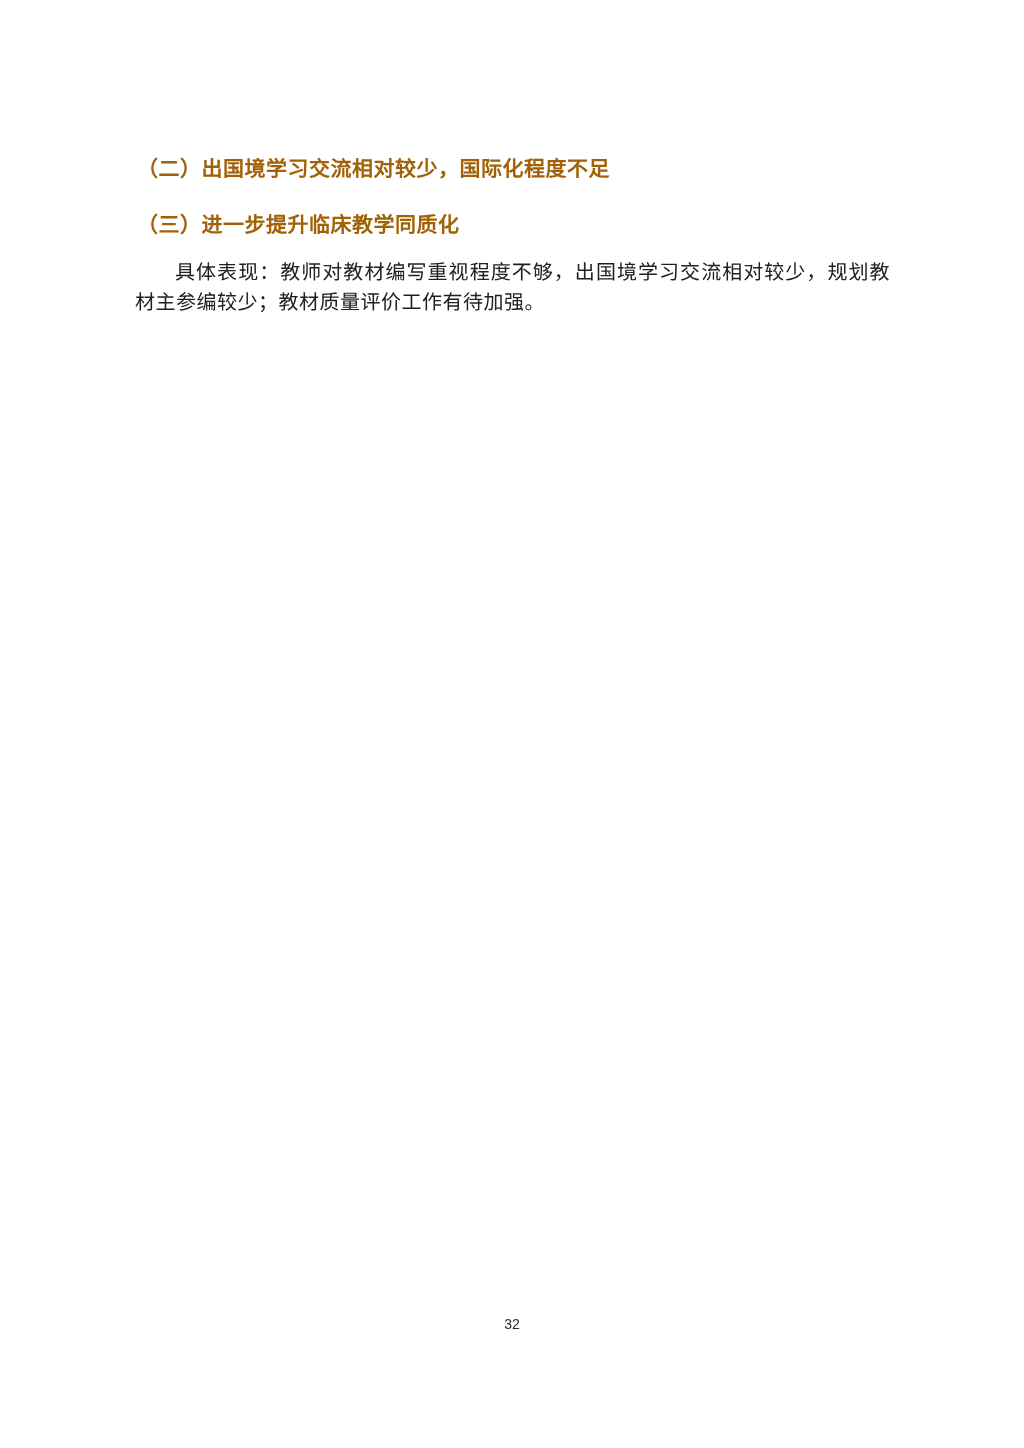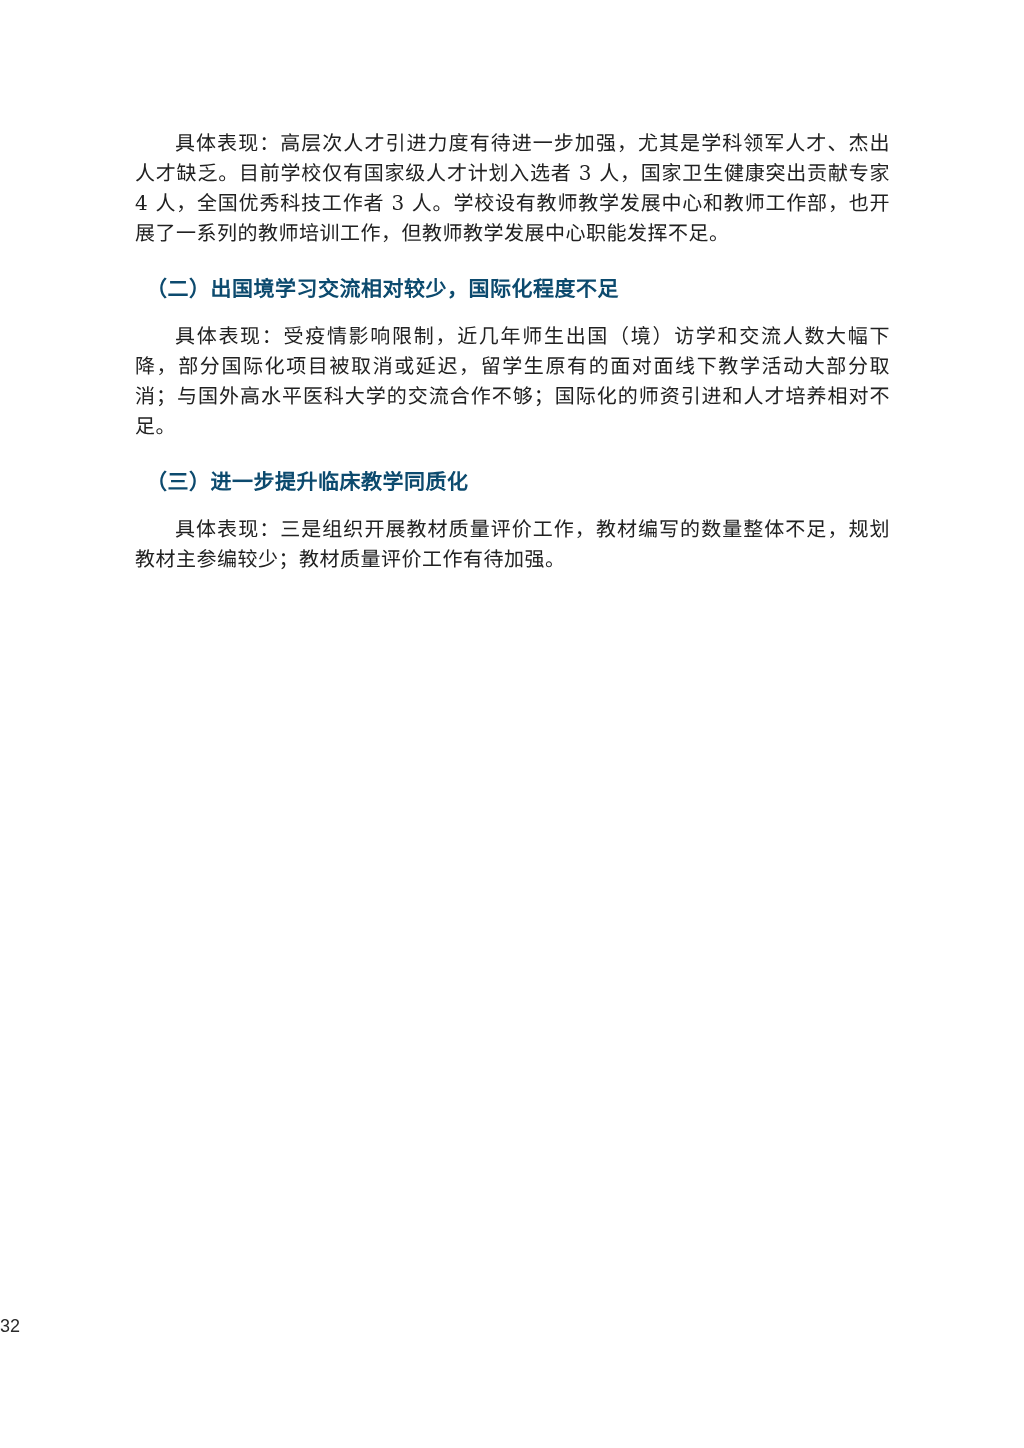--- a/index.html
+++ b/index.html
@@ -27,54 +27,53 @@
     font-size: 20px;
     line-height: 30px;
     text-align: justify;
     text-indent: 2em;
     letter-spacing: 0.5px;
   }
   .para.first {
     margin-top: 0;
   }
   .heading {
-    margin: 26px 0 13px 11px;
+    margin: 26px 0 13px 2px;
     font-size: 21px;
     line-height: 30px;
     font-weight: bold;
     text-indent: 0;
     text-align: left;
-    color: #0c4a6e;
+    color: #a16207;
     letter-spacing: 0.5px;
   }
   .page-number {
     position: absolute;
     left: 0;
     top: 1316px;
     width: 100%;
+    text-align: center;
     font-family: "Liberation Sans", sans-serif;
-    font-size: 18px;
+    font-size: 14px;
     color: #2b2b2b;
   }
 </style>
 </head>
 <body>
 
 <div class="page">
   <div class="content">
 
-    <p class="para first">具体表现：高层次人才引进力度有待进一步加强，尤其是学科领军人才、杰出人才缺乏。目前学校仅有国家级人才计划入选者 3 人，国家卫生健康突出贡献专家 4 人，全国优秀科技工作者 3 人。学校设有教师教学发展中心和教师工作部，也开展了一系列的教师培训工作，但教师教学发展中心职能发挥不足。</p>
 
 
     <h2 class="heading">（二）出国境学习交流相对较少，国际化程度不足</h2>
 
-    <p class="para">具体表现：受疫情影响限制，近几年师生出国（境）访学和交流人数大幅下降，部分国际化项目被取消或延迟，留学生原有的面对面线下教学活动大部分取消；与国外高水平医科大学的交流合作不够；国际化的师资引进和人才培养相对不足。</p>
 
 
     <h2 class="heading">（三）进一步提升临床教学同质化</h2>
 
-    <p class="para">具体表现：三是组织开展教材质量评价工作，教材编写的数量整体不足，规划教材主参编较少；教材质量评价工作有待加强。</p>
+    <p class="para">具体表现：教师对教材编写重视程度不够，出国境学习交流相对较少，规划教材主参编较少；教材质量评价工作有待加强。</p>
 
 
   </div>
 
   <div class="page-number">32</div>
 </div>
 
 </body></html>

